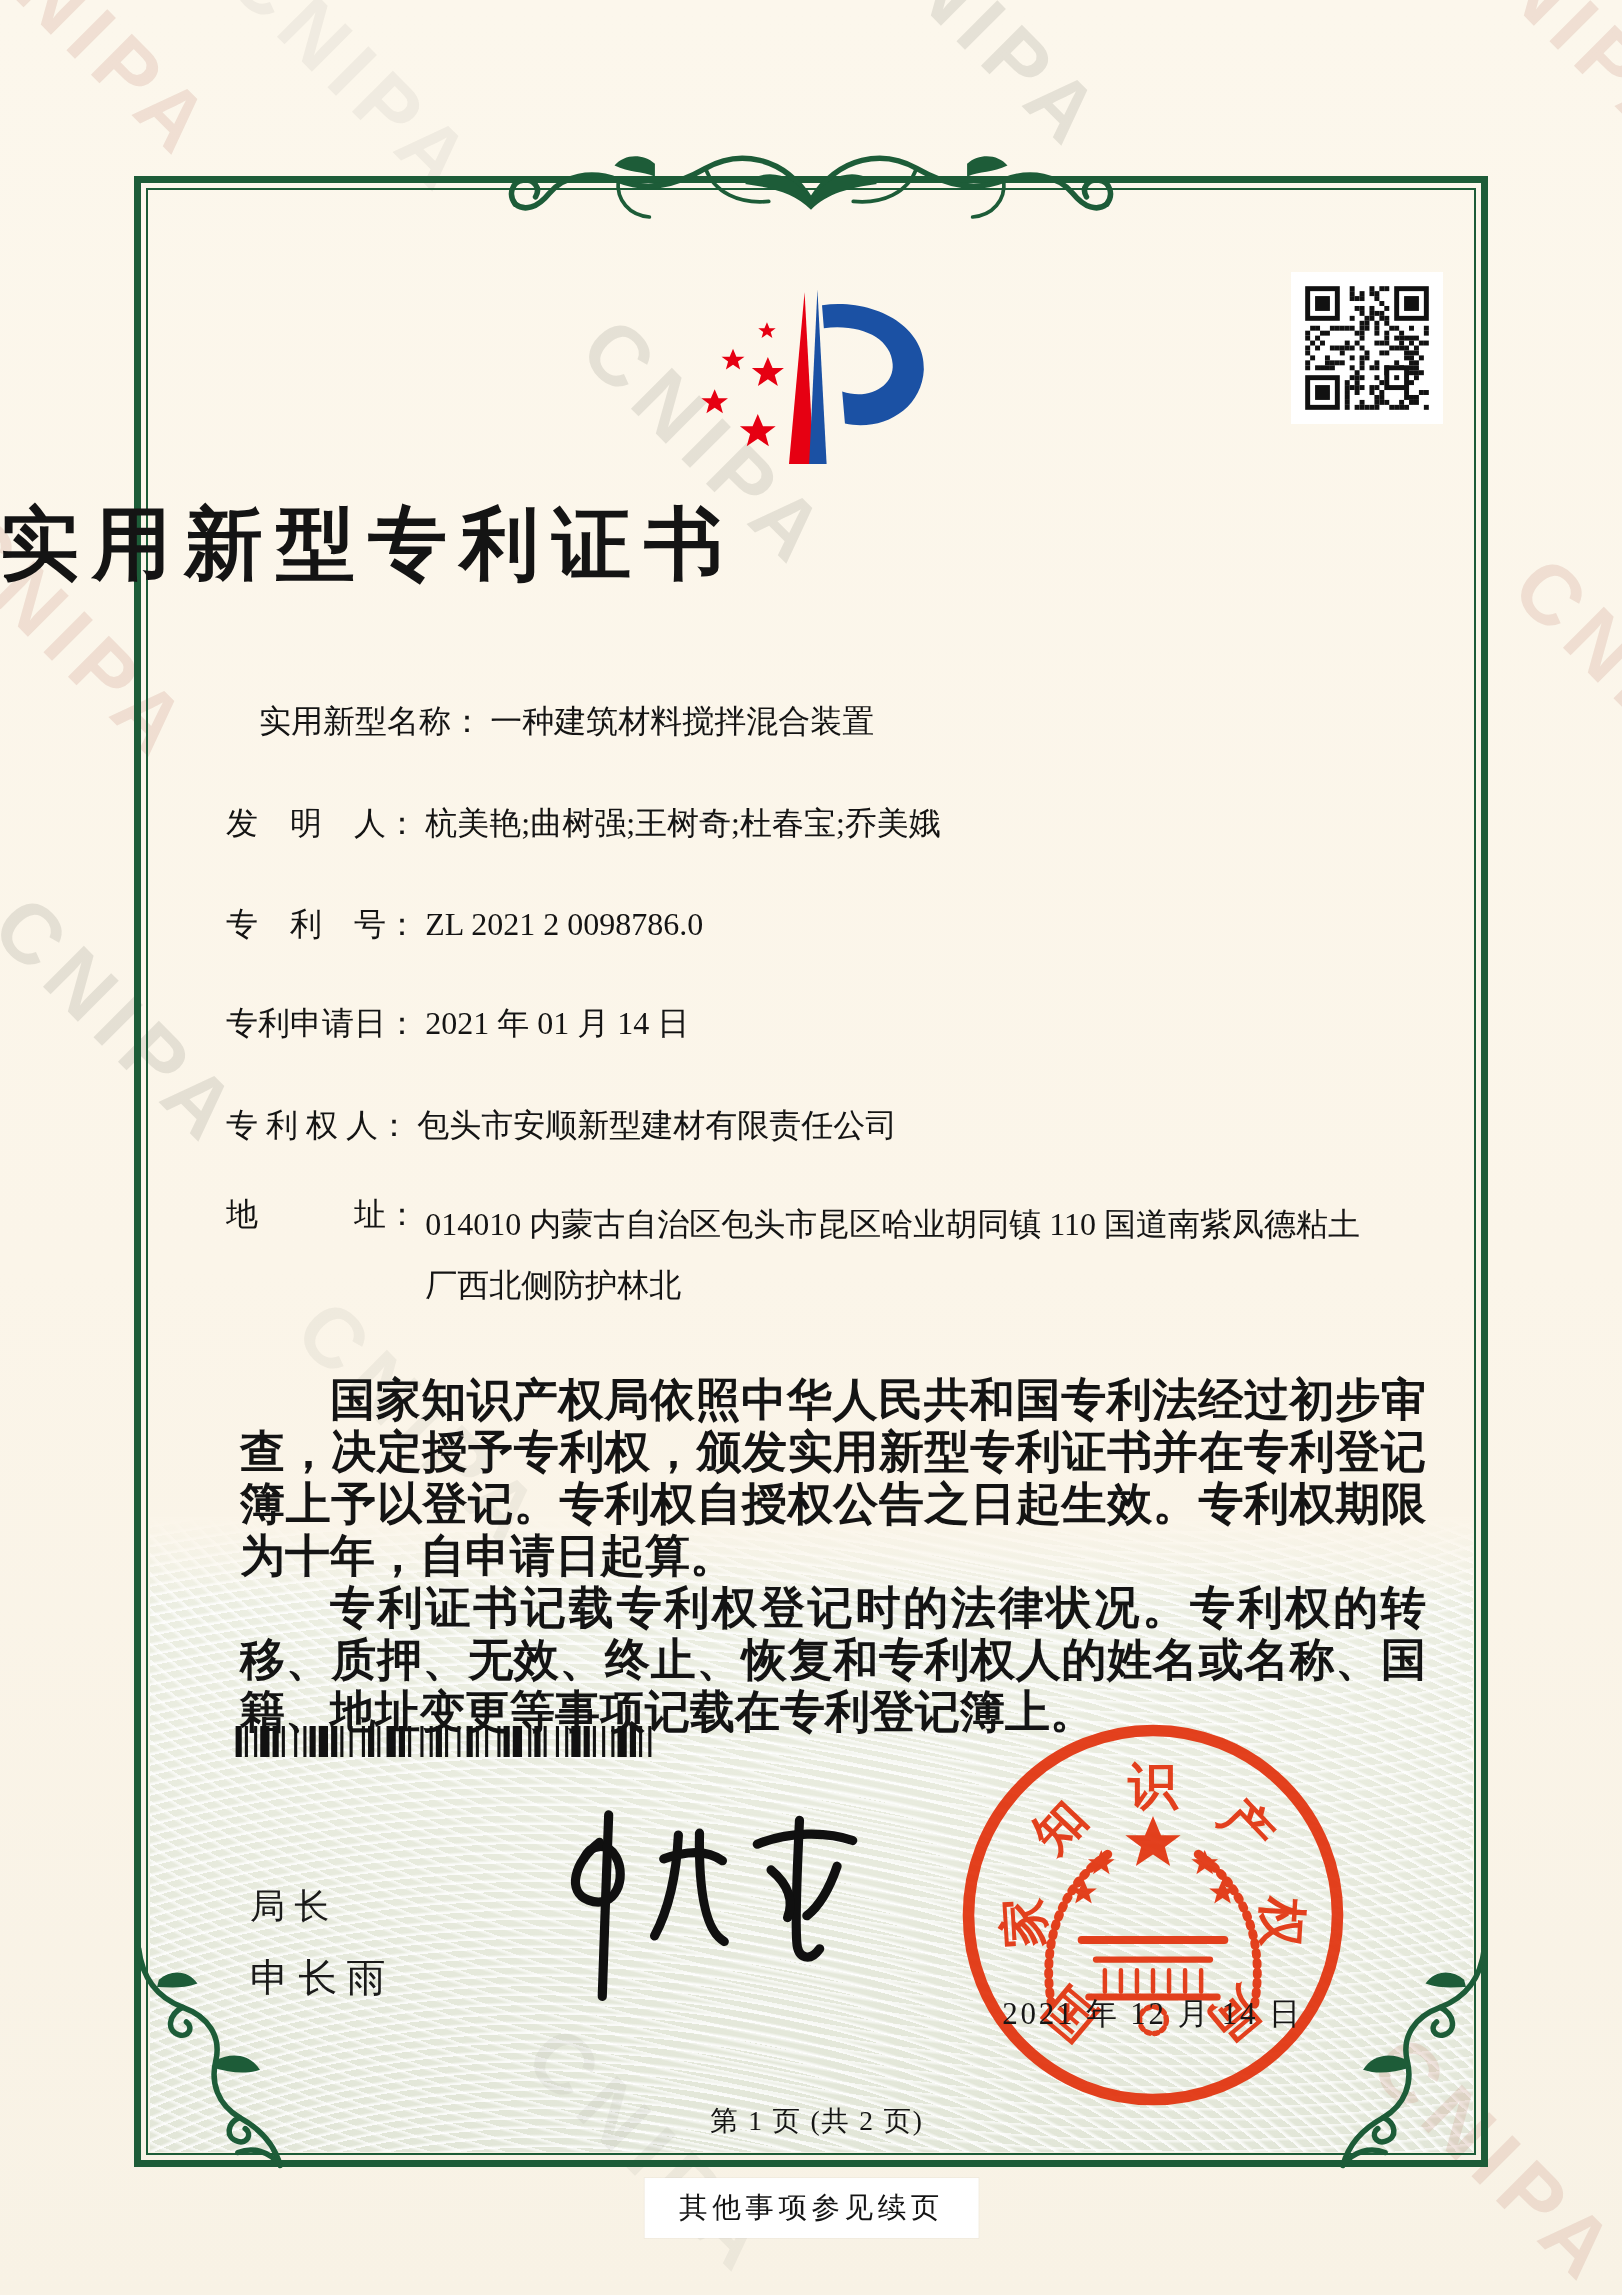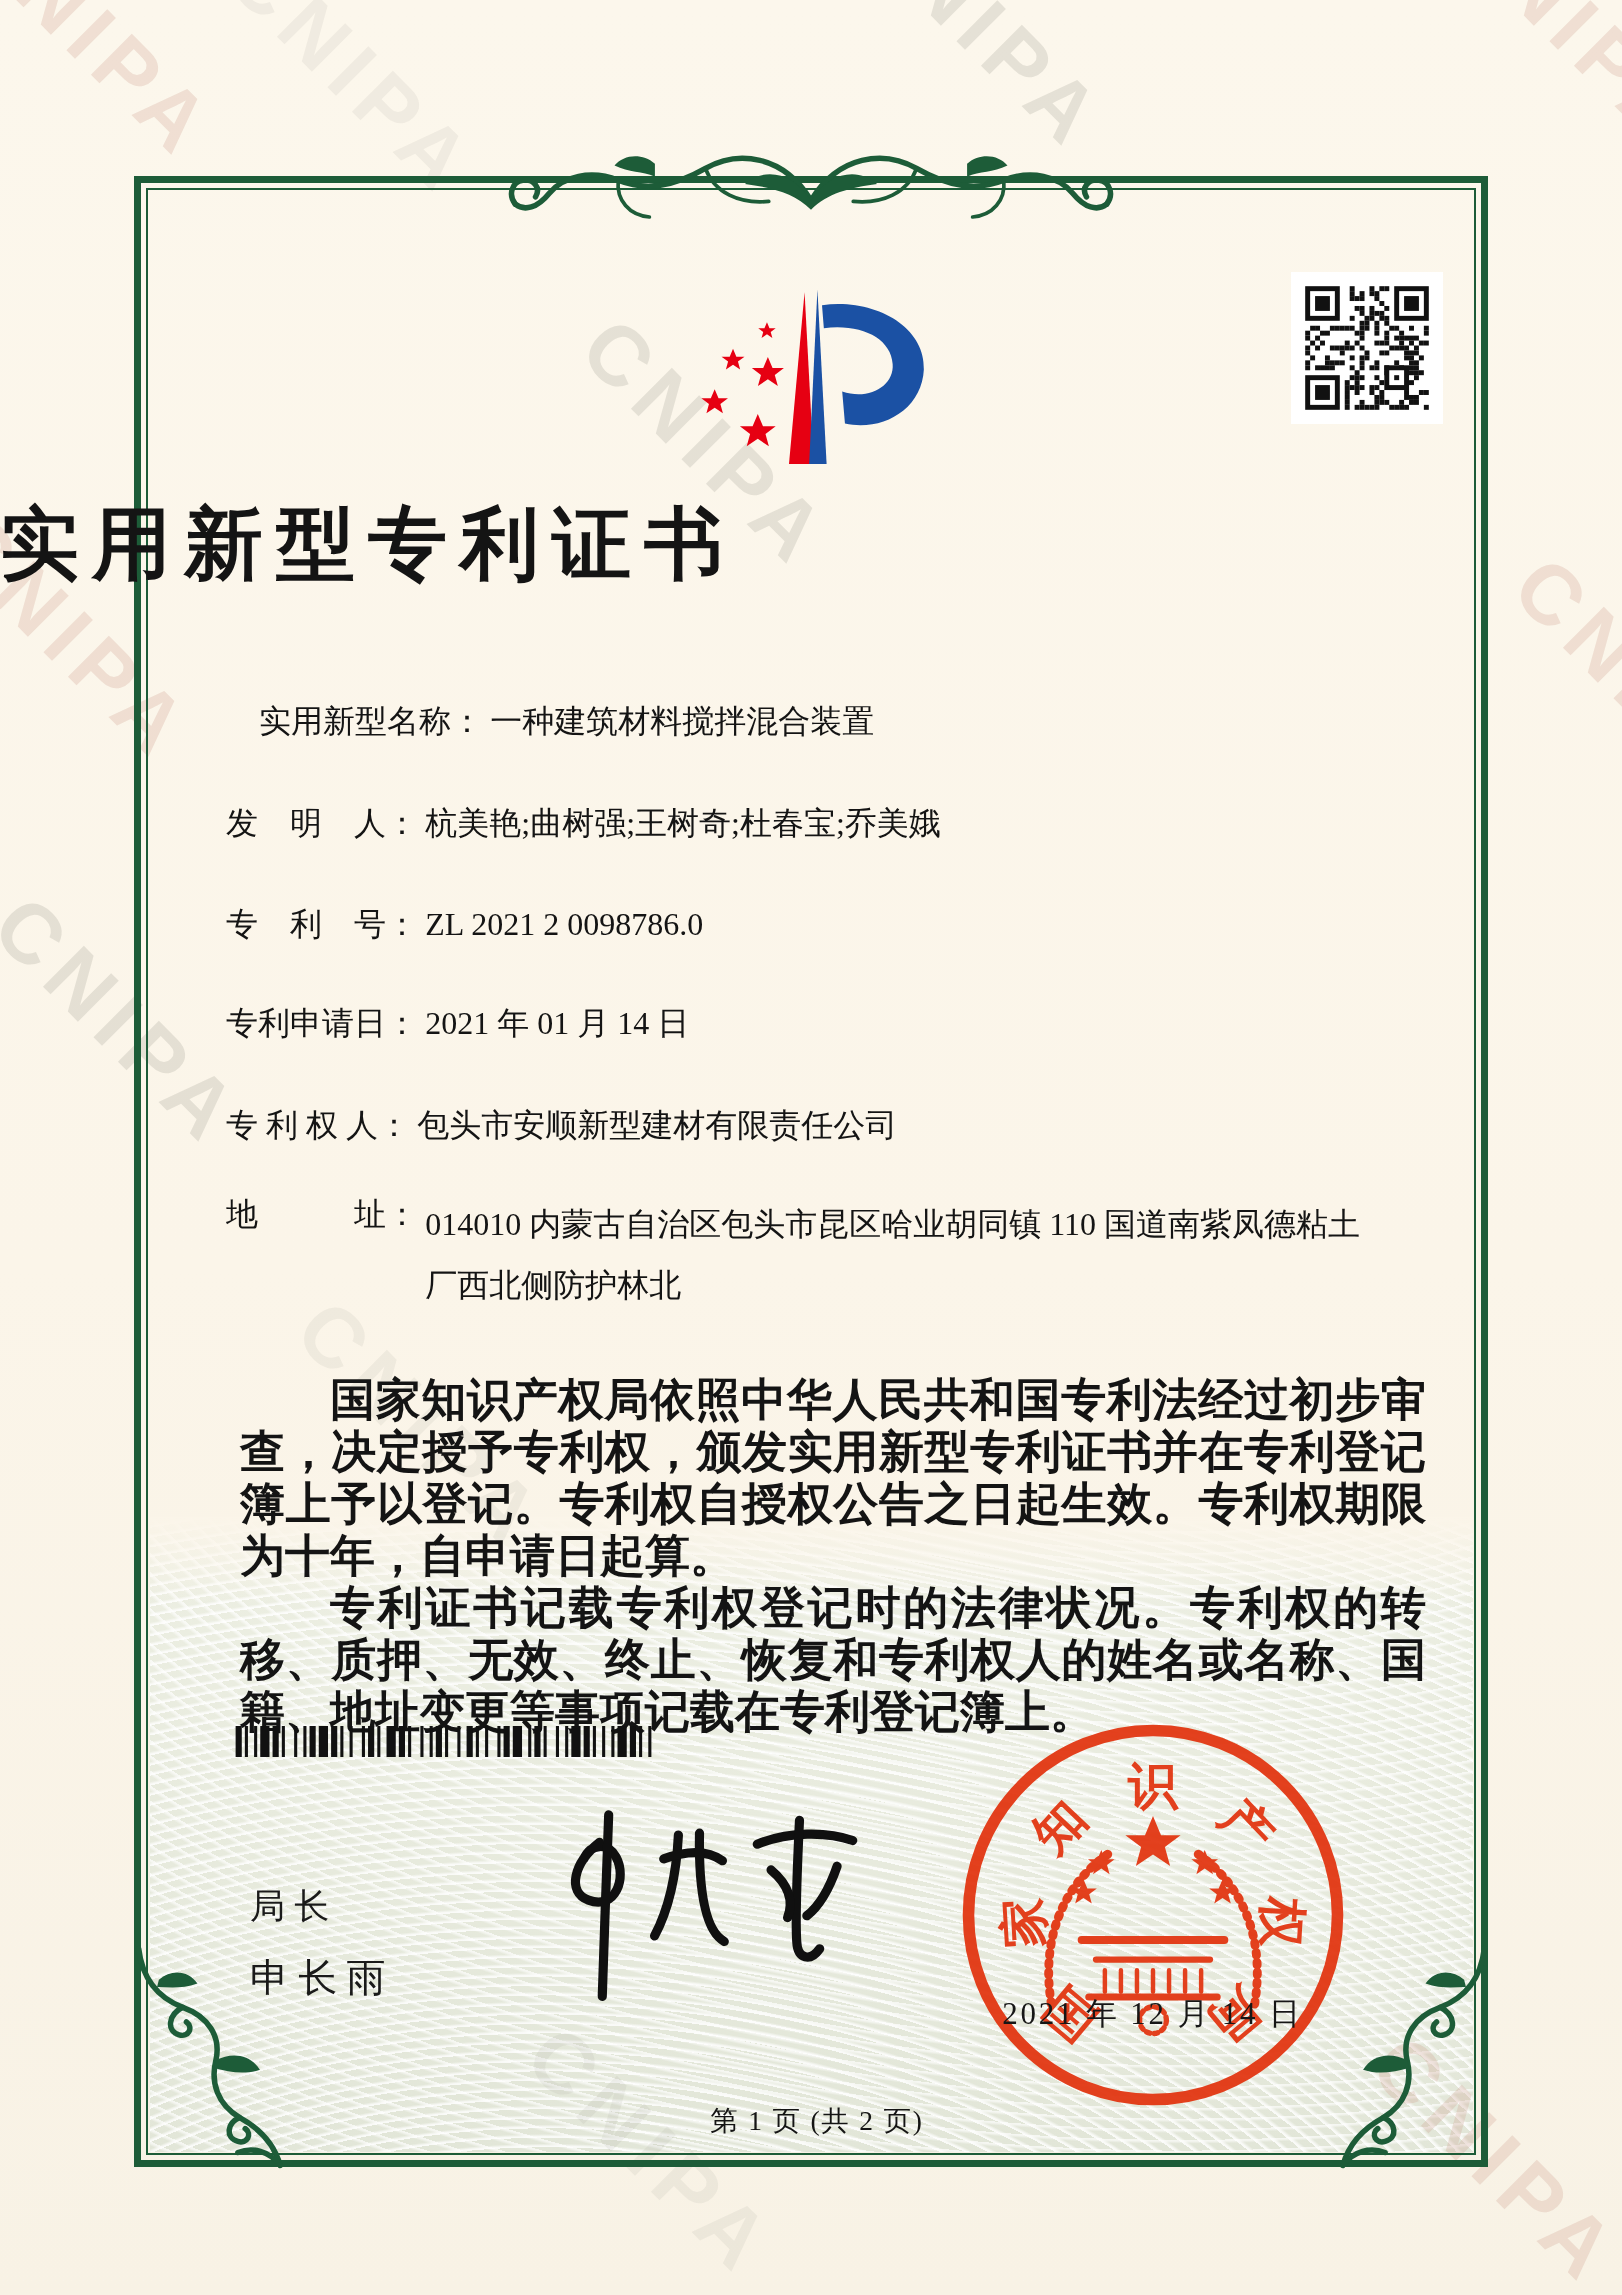--- a/index.html
+++ b/index.html
@@ -458,15 +458,16 @@
         <text x="230" y="104" text-anchor="middle" font-size="56" font-weight="bold" fill="#e2330e" font-family="&quot;Liberation Serif&quot;,&quot;DejaVu Serif&quot;,serif" transform="rotate(46.66666666666666 230 230)">产</text>
         <text x="230" y="104" text-anchor="middle" font-size="56" font-weight="bold" fill="#e2330e" font-family="&quot;Liberation Serif&quot;,&quot;DejaVu Serif&quot;,serif" transform="rotate(93.33333333333331 230 230)">权</text>
         <text x="230" y="104" text-anchor="middle" font-size="56" font-weight="bold" fill="#e2330e" font-family="&quot;Liberation Serif&quot;,&quot;DejaVu Serif&quot;,serif" transform="rotate(140 230 230)">局</text>
       </g>
   </svg>
 
   <div class="abs seal-date">2021 年 12 月 14 日</div>
 
   <div class="abs page-num">第 1 页 (共 2 页)</div>
 
+  <div class="abs footer-note">其他事项参见续页</div>
 
 </div>
 
 
 </body></html>

